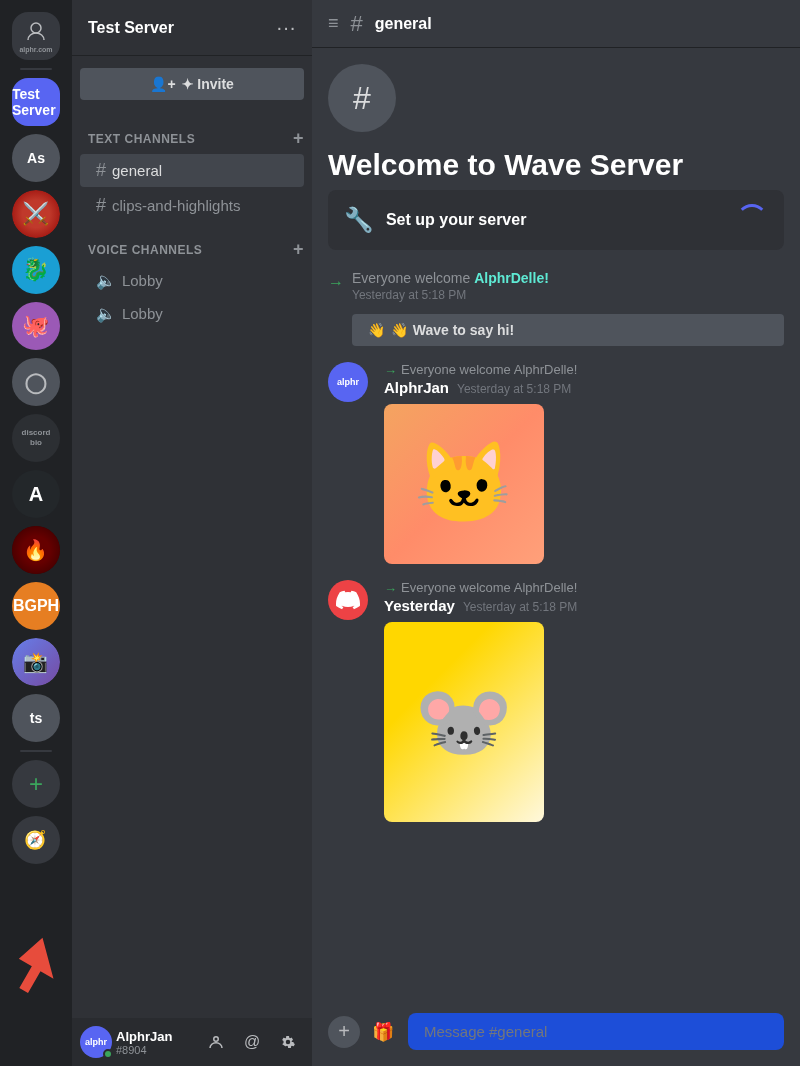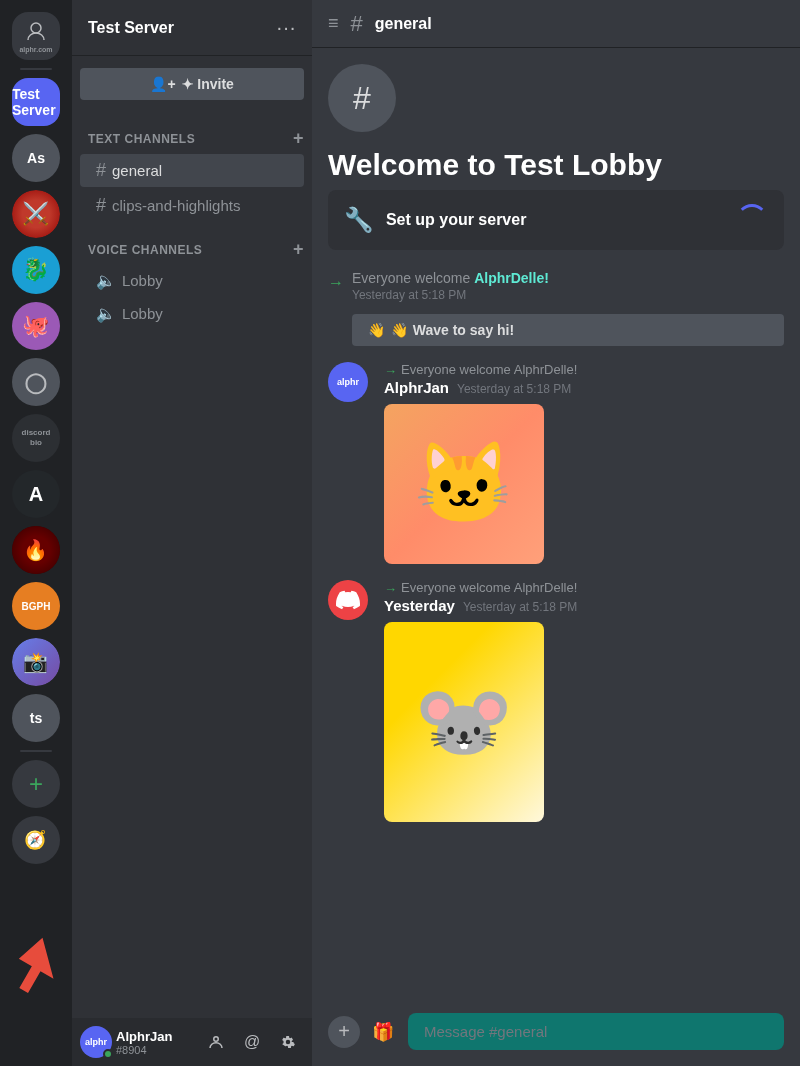--- a/index.html
+++ b/index.html
@@ -444,21 +444,21 @@
 
     
     .message-input-area {
       padding: 0 16px 16px 16px;
       display: flex;
       align-items: center;
       gap: 8px;
     }
     .message-input-wrapper {
       flex: 1;
-      background: #0f766e;
+      background: #1d4ed8;
       border-radius: 8px;
       display: flex;
       align-items: center;
       padding: 0 12px;
     }
     .add-btn {
       width: 32px;
       height: 32px;
       background: #4f545c;
       border-radius: 50%;
@@ -551,21 +551,21 @@
   <div class="server-icon" style="background:#23272a;">
     <span style="font-size:20px;font-weight:900;color:#fff;">A</span>
   </div>
 
   <div class="server-icon" style="background:#3d0000; overflow:hidden;">
     <div style="width:48px;height:48px;border-radius:50%;background:radial-gradient(circle, #600 40%, #300 100%);display:flex;align-items:center;justify-content:center;">
       <span style="font-size:20px;">🔥</span>
     </div>
   </div>
 
-  <div class="server-icon" style="background:#e67e22; font-size:10px; font-weight:700; color:#fff;">
+  <div class="server-icon" style="background:#e67e22; font-size:16px; font-weight:700; color:#fff;">
     <span>BGPH</span>
   </div>
 
   <div class="server-icon" style="background:#2f3136; overflow:hidden;">
     <div style="width:48px;height:48px;border-radius:50%;background:linear-gradient(135deg,#667eea,#764ba2);display:flex;align-items:center;justify-content:center;">
       <span style="font-size:20px;">📸</span>
     </div>
   </div>
 
   <div class="server-icon" style="background:#4f545c;">
@@ -666,21 +666,21 @@
     <span class="channel-header-hash">#</span>
     <span class="channel-header-name">general</span>
   </div>
 
   <div class="messages-area">
 
     <div class="welcome-hash-icon">
       <span>#</span>
     </div>
 
-    <div class="welcome-title">Welcome to Test Lobby</div>
+    <div class="welcome-title">Welcome to Wave Server</div>
 
     <div class="setup-card">
       <div class="setup-card-left">
         <span class="setup-emoji">🔧</span>
         <span class="setup-text">Set up your server</span>
       </div>
       <div class="setup-spinner"></div>
     </div>
 
     <div class="system-message">

